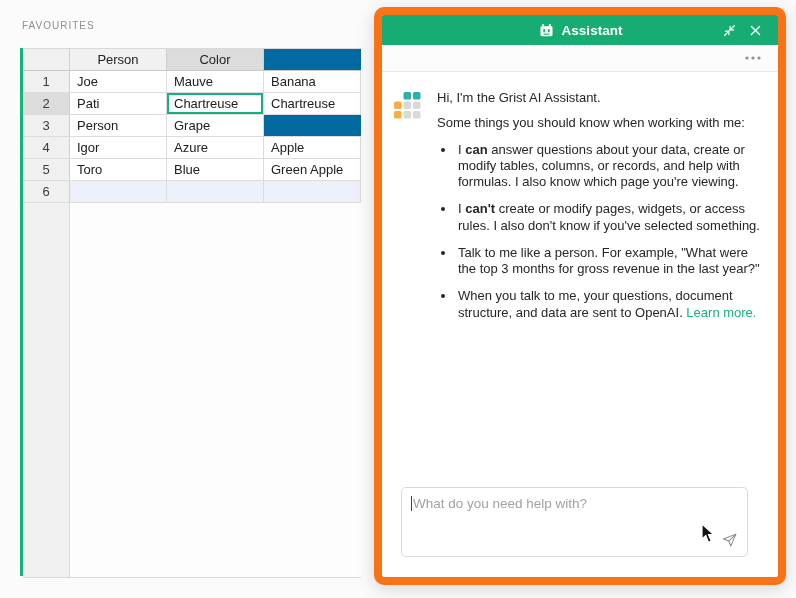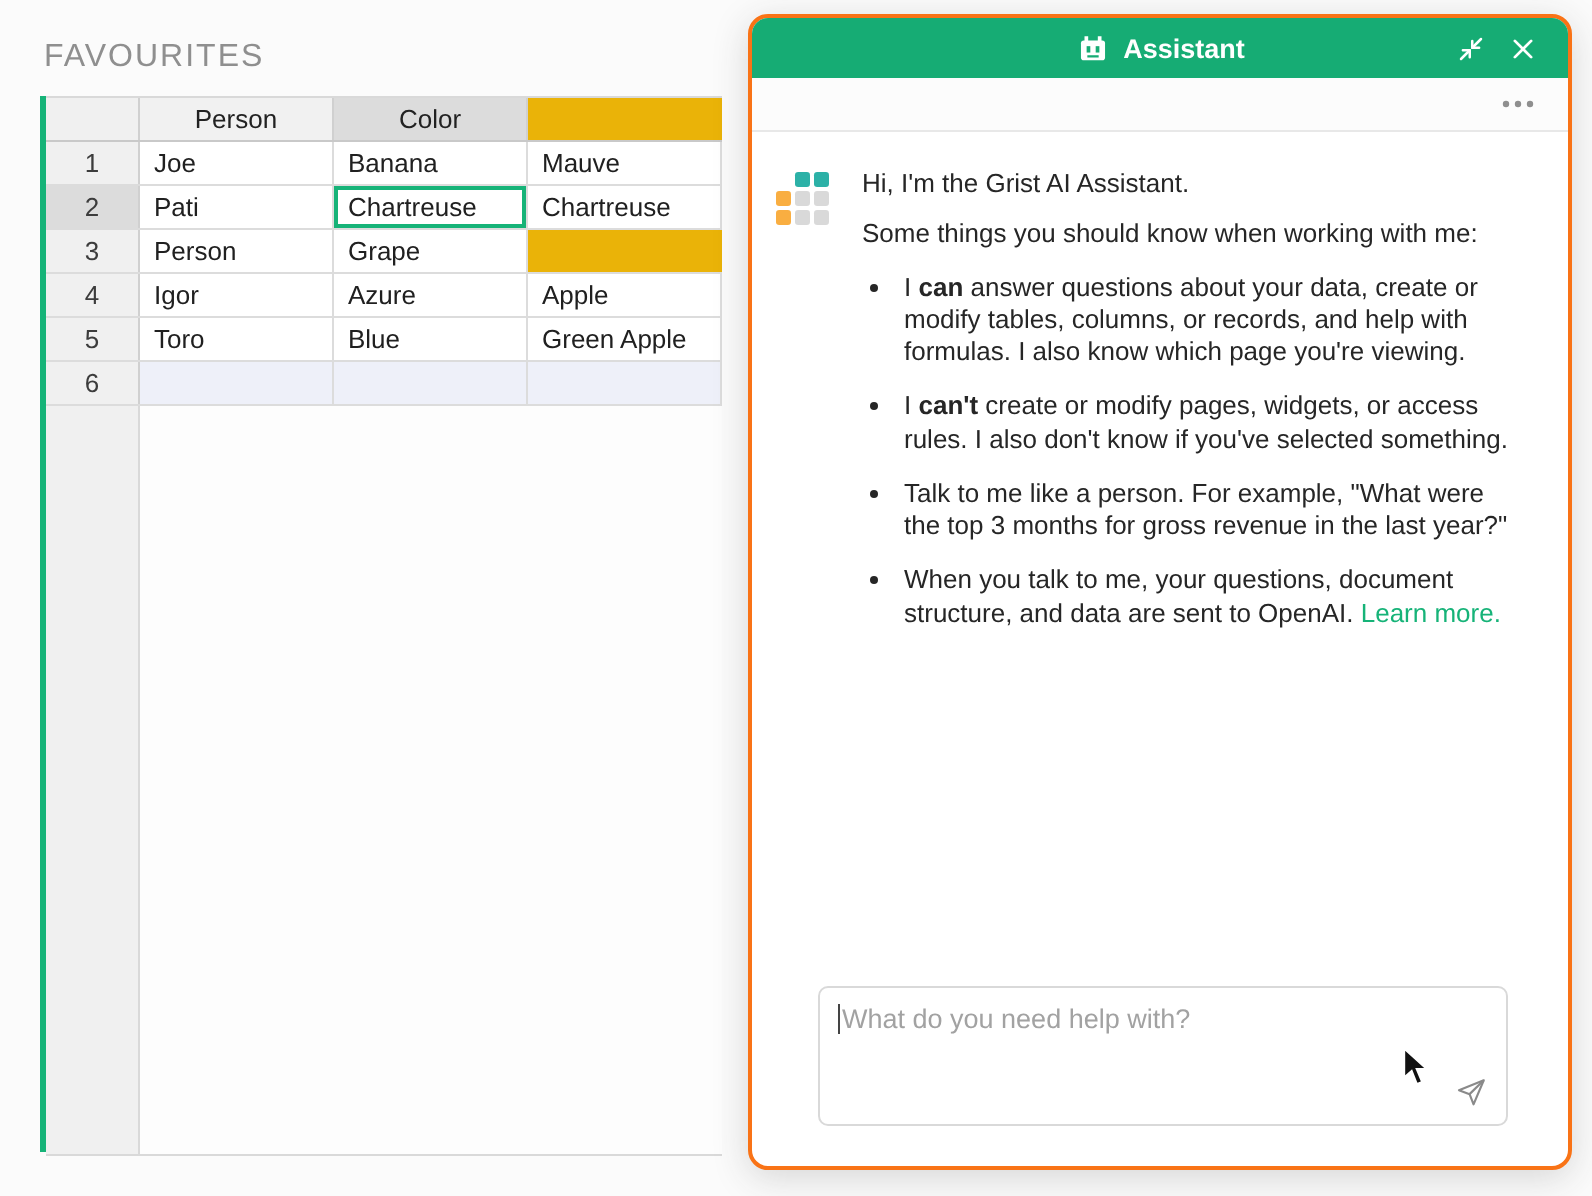--- a/index.html
+++ b/index.html
@@ -6,32 +6,32 @@
   body{
     width:796px;height:598px;position:relative;overflow:hidden;
     background:#fbfbfb;
     font-family:"Liberation Sans",sans-serif;
     -webkit-font-smoothing:antialiased;
   }
 
   
   .view-label{
     position:absolute;left:22px;top:20px;
-    font-size:16px;letter-spacing:1px;color:#8f8f8f;
+    font-size:10px;letter-spacing:1px;color:#8f8f8f;
   }
   .grid{
     position:absolute;left:20px;top:48px;width:341px;
   }
   .grid-leftbar{
     position:absolute;left:0;top:0;width:3px;height:528px;
     background:#16b378;z-index:2;
   }
   .grid-rows{
     margin-left:3px;border-top:1px solid #d9d9d9;
-    background:#eab308;width:338px;
+    background:#0369a1;width:338px;
   }
   .g-row{display:flex;height:21px;border-bottom:1px solid #dcdcdc;}
   .g-gutter{
     width:47px;box-sizing:border-box;border-right:1px solid #d0d0d0;
     background:#f0f0f0;text-align:center;font-size:13px;color:#3c3c3c;
     line-height:21px;flex:none;
   }
   .g-cell,.g-hcell{
     width:97px;box-sizing:border-box;border-right:1px solid #dcdcdc;
     font-size:13px;color:#202020;line-height:21px;flex:none;
@@ -49,21 +49,21 @@
   .g-filler .fill-gutter{
     width:47px;box-sizing:border-box;border-right:1px solid #d9d9d9;
     background:#f0f0f0;flex:none;
   }
   .g-filler .fill-rest{flex:1;background:#fdfdfd;}
 
   
   .panel{
     position:absolute;left:374px;top:7px;width:412px;height:578px;
     box-sizing:border-box;background:#fff;
-    border:2px solid #f97316;border-radius:10px;
+    border:8px solid #f97316;border-radius:10px;
     box-shadow:0 4px 18px rgba(50,50,50,.18);
     display:flex;flex-direction:column;overflow:hidden;
   }
   .panel-header{
     height:30px;flex:none;background:#16ac74;position:relative;
     display:flex;align-items:center;justify-content:center;gap:7px;
   }
   .panel-title{color:#fff;font-size:13.5px;font-weight:bold;}
   .hdr-btn{
     position:absolute;top:0;height:30px;width:22px;
@@ -82,21 +82,21 @@
   .message{display:flex;gap:16px;}
   .msg-text{font-size:13px;color:#262626;line-height:1.25;max-width:332px;}
   .msg-text p{margin:0 0 9px 0;}
   .msg-text p.intro{margin-bottom:0;}
   .msg-text ul{margin:10px 0 0 0;padding-left:19px;}
   .msg-text li{margin-bottom:11px;padding-left:2px;}
   .msg-text .b{font-weight:bold;}
   a.learn-more{color:#16b378;text-decoration:none;cursor:pointer;}
 
   .input-wrap{
-    margin:12px 14px 20px 21px;margin-top:auto;height:70px;flex:none;
+    margin:12px 14px 20px 7px;margin-top:auto;height:70px;flex:none;
     border:1px solid #d9d9d9;border-radius:5px;background:#fff;
     position:relative;box-sizing:border-box;
   }
   .input-wrap textarea{
     width:100%;height:100%;box-sizing:border-box;border:none;outline:none;
     resize:none;background:transparent;
     font-family:"Liberation Sans",sans-serif;font-size:13.5px;color:#333;
     padding:8px 28px 8px 11px;
   }
   .input-wrap textarea::placeholder{color:#a2a2a2;}
@@ -120,22 +120,22 @@
   <div class="grid-rows">
     <div class="g-row g-header">
       <div class="g-gutter"></div>
       <div class="g-hcell">Person</div>
       <div class="g-hcell col-selected">Color</div>
     </div>
 
     <div class="g-row">
       <div class="g-gutter">1</div>
       <div class="g-cell">Joe</div>
+      <div class="g-cell">Mauve</div>
       <div class="g-cell">Banana</div>
-      <div class="g-cell">Mauve</div>
     </div>
 
     <div class="g-row">
       <div class="g-gutter row-selected">2</div>
       <div class="g-cell">Pati</div>
       <div class="g-cell cell-selected">Chartreuse</div>
       <div class="g-cell">Chartreuse</div>
     </div>
 
     <div class="g-row">

